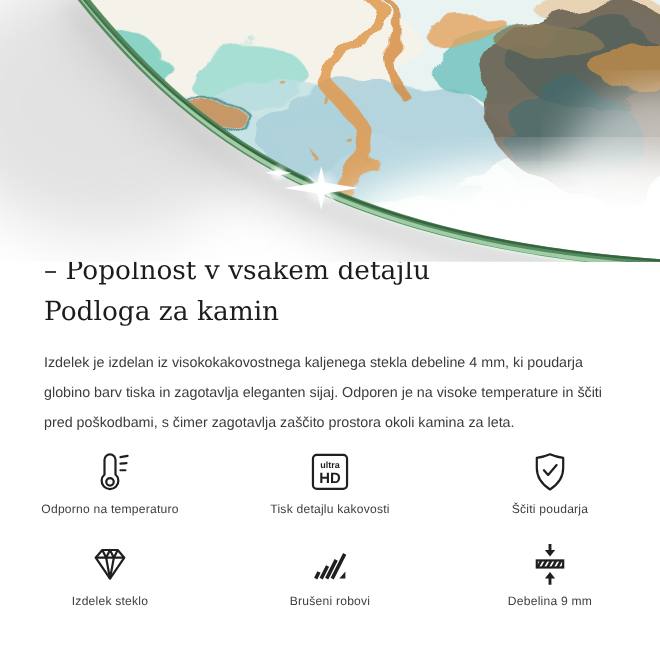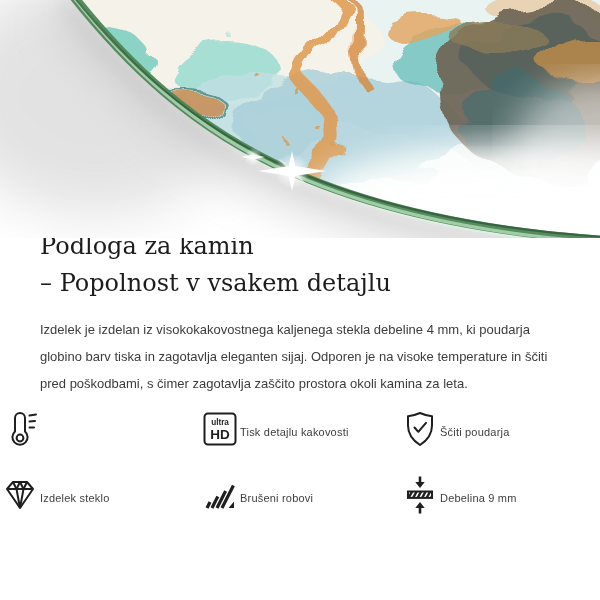--- a/index.html
+++ b/index.html
@@ -20,21 +20,21 @@
   h1 span{display:block;}
   .desc{
     margin:0;max-width:527px;
     font-size:13px;line-height:27px;color:#3c3c3c;
   }
   .features{
     margin:10px -40px 0 -40px;
     display:grid;grid-template-columns:repeat(3,200px);
     row-gap:22px;
   }
-  .feature{display:flex;flex-direction:row;align-items:center;}
+  .feature{display:flex;flex-direction:column;}
   .icon-box{height:44px;display:flex;align-items:center;justify-content:center;}
   .feature-label{
     margin-top:6px;font-size:11px;color:#3e3e3e;letter-spacing:.2px;
     text-align:center;white-space:nowrap;
   }
   .ic{stroke:#1f1f1f;fill:none;stroke-width:2;}
 </style>
 </head>
 <body>
 
@@ -130,38 +130,39 @@
       <polygon points="292,151 296.5,171 292,191 287.5,171" fill="#ffffff" filter="url(#b1)"></polygon>
       <polygon points="278,158 292,168 306,184 292,174" fill="#ffffff" opacity="0.6" filter="url(#b1)"></polygon>
       <circle cx="253" cy="157" r="9" fill="url(#glow)"></circle>
       <polygon points="241,157 253,154.5 265,157 253,159.5" fill="#ffffff" opacity="0.9" filter="url(#b1)"></polygon>
     </g>
   </svg>
 </div>
 
 <div class="content">
   <h1>
+    <span>– Popolnost v vsakem detajlu</span>
     <span>Podloga za kamin</span>
-    <span>– Popolnost v vsakem detajlu</span>
   </h1>
 
   <p class="desc">Izdelek je izdelan iz visokokakovostnega kaljenega stekla debeline 4 mm, ki poudarja globino barv tiska in zagotavlja eleganten sijaj. Odporen je na visoke temperature in ščiti pred poškodbami, s čimer zagotavlja zaščito prostora okoli kamina za leta.</p>
 
   <div class="features">
 
     <div class="feature">
       <div class="icon-box">
         <svg width="40" height="40" viewBox="0 0 40 40">
           <path class="ic" d="M15,9 a5,5 0 0 1 10,0 v13.4 a7.6,7.6 0 1 1 -10,0 z" stroke-linejoin="round"></path>
           <circle class="ic" cx="20" cy="29" r="3.4"></circle>
           <line class="ic" x1="29.5" y1="6.5" x2="36" y2="5.5" stroke-linecap="round"></line>
           <line class="ic" x1="29.5" y1="12.5" x2="35" y2="12" stroke-linecap="round"></line>
           <line class="ic" x1="29.5" y1="18.5" x2="34" y2="18.5" stroke-linecap="round"></line>
         </svg>
       </div>
+      <div class="feature-label">Odporno na temperaturo</div>
     </div>
 
     <div class="feature">
       <div class="icon-box">
         <svg width="40" height="40" viewBox="0 0 40 40">
           <rect class="ic" x="4.5" y="4.5" width="31" height="31" rx="3.5" stroke-width="2.6"></rect>
           <text x="20" y="16" text-anchor="middle" font-family="Liberation Sans, sans-serif" font-size="8.2" font-weight="bold" fill="#1f1f1f" stroke="none">ultra</text>
           <text x="20" y="30" text-anchor="middle" font-family="Liberation Sans, sans-serif" font-size="13.5" font-weight="bold" fill="#1f1f1f" stroke="none">HD</text>
         </svg>
       </div>

